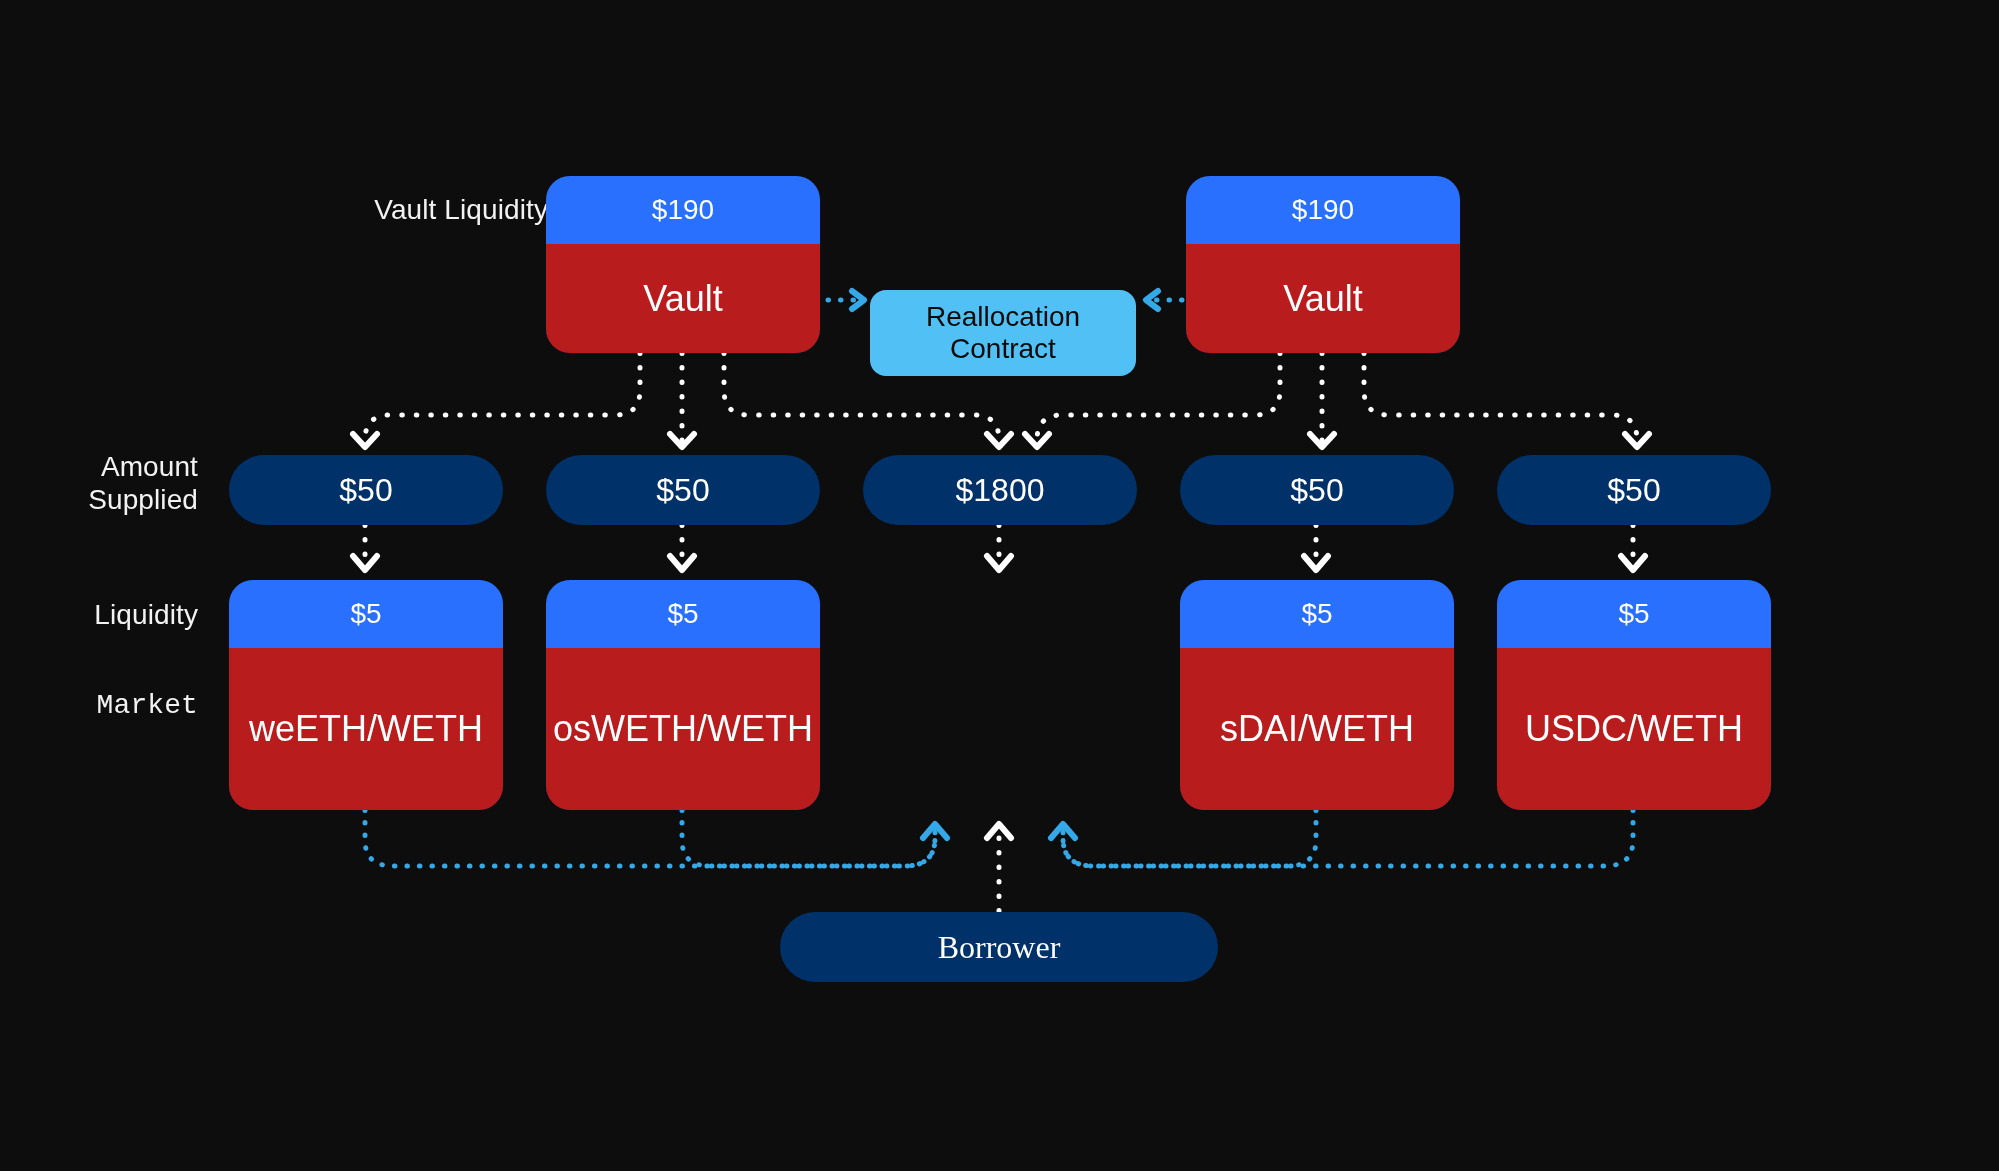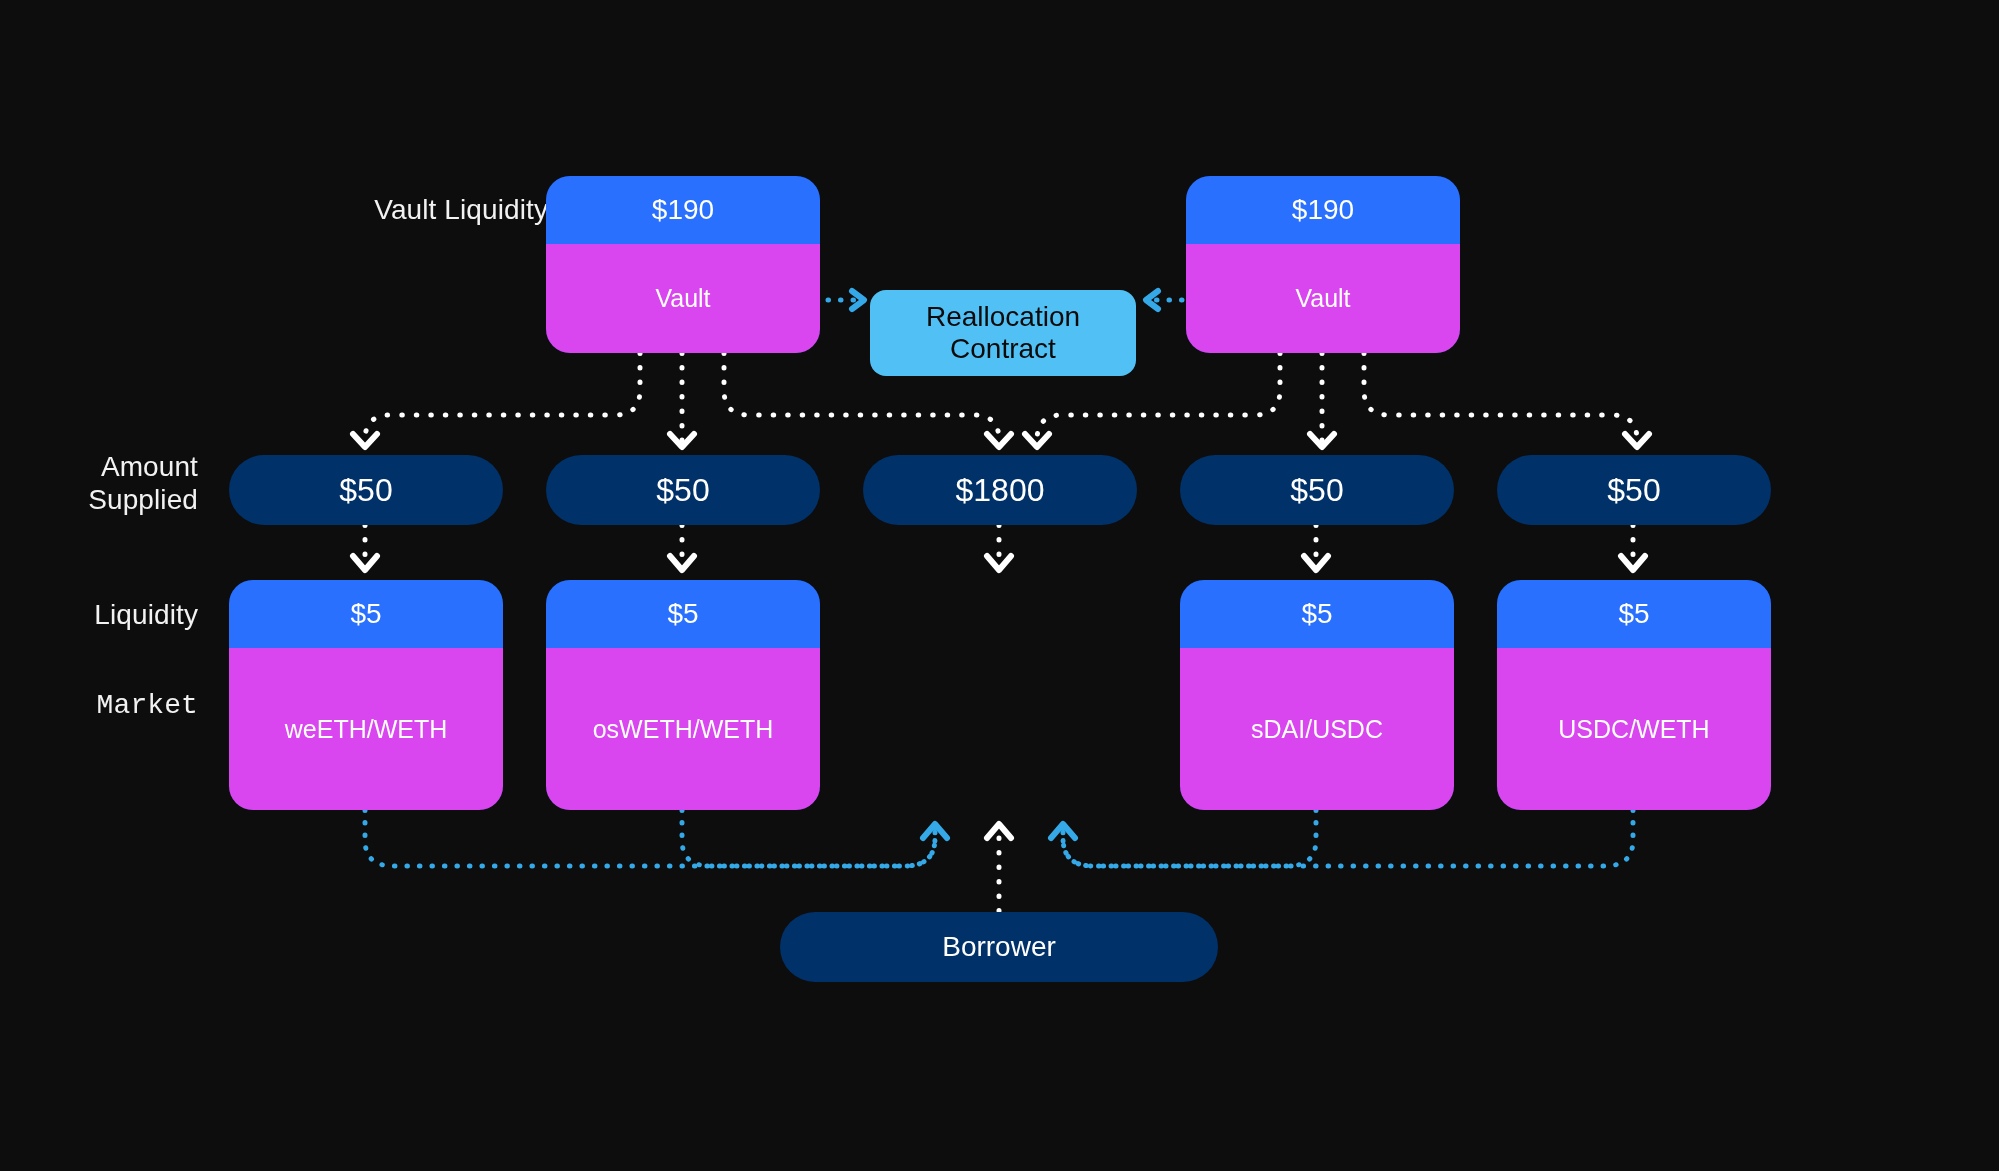--- a/index.html
+++ b/index.html
@@ -33,23 +33,23 @@
     background: #013169;
   }
   .card .cap {
     background: #2970ff;
     color: #ffffff;
     font-size: 28px;
     display: flex; align-items: center; justify-content: center;
     flex: 0 0 auto;
   }
   .card .body {
-    background: #d946ef;
-    color: #ffffff;
-    font-size: 25px;
+    background: #b91c1c;
+    color: #ffffff;
+    font-size: 36px;
     flex: 1 1 auto;
     display: flex; align-items: center; justify-content: center;
     text-align: center;
   }
 
   
   .pill {
     position: absolute;
     background: #013169;
     border-radius: 999px;
@@ -71,22 +71,22 @@
     white-space: pre-line;
     margin-top: 33px;
   }
 
   
   .borrower {
     position: absolute;
     background: #013169;
     border-radius: 999px;
     color: #ffffff;
-    font-size: 28px;
-    display: flex; align-items: center; justify-content: center;
+    font-size: 32px;
+    display: flex; align-items: center; justify-content: center; font-family: Liberation Serif, serif;
   }
 </style>
 </head>
 <body>
 
 <div id="stage">
 
   <svg class="wires" viewBox="0 0 1999 1171">
     <defs>
       <style>
@@ -208,21 +208,21 @@
   </div>
 
   <div class="card" style="left:546px; top:580px; width:274px; height:230px;">
     <div class="cap" style="height:68px;">$5</div>
     <div class="body">osWETH/WETH</div>
   </div>
 
 
   <div class="card" style="left:1180px; top:580px; width:274px; height:230px;">
     <div class="cap" style="height:68px;">$5</div>
-    <div class="body">sDAI/USDC</div>
+    <div class="body">sDAI/WETH</div>
   </div>
 
   <div class="card" style="left:1497px; top:580px; width:274px; height:230px;">
     <div class="cap" style="height:68px;">$5</div>
     <div class="body">USDC/WETH</div>
   </div>
 
   <div class="borrower" style="left:780px; top:912px; width:438px; height:70px;">Borrower</div>
 
 </div>

